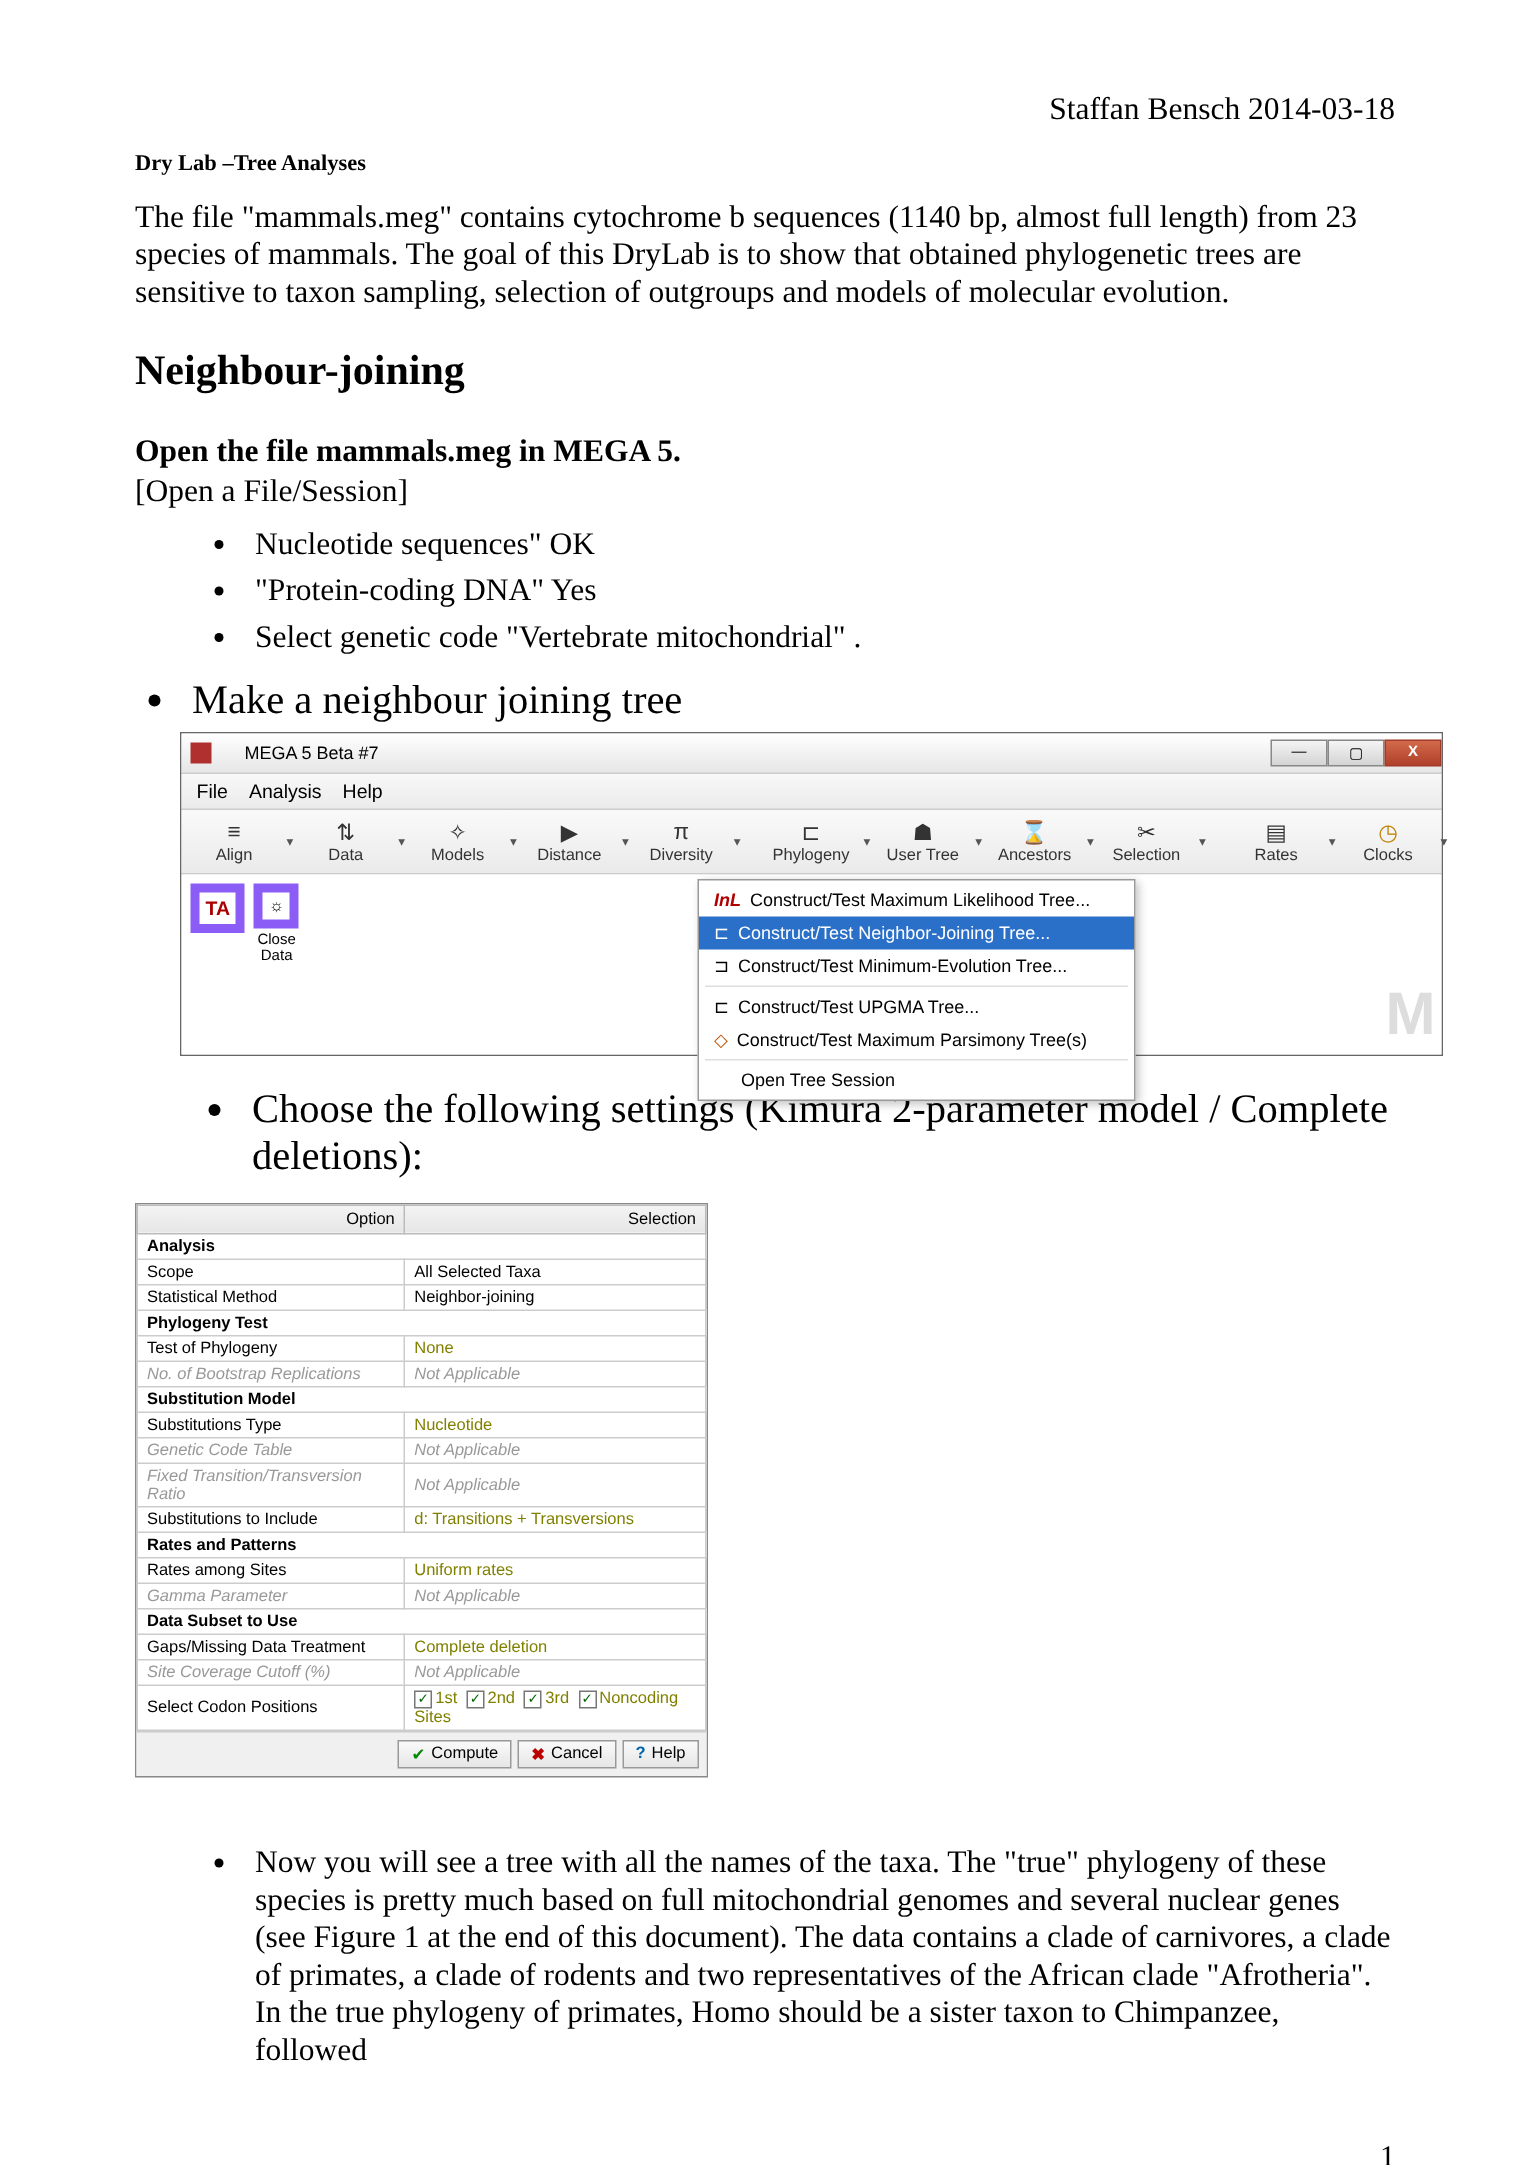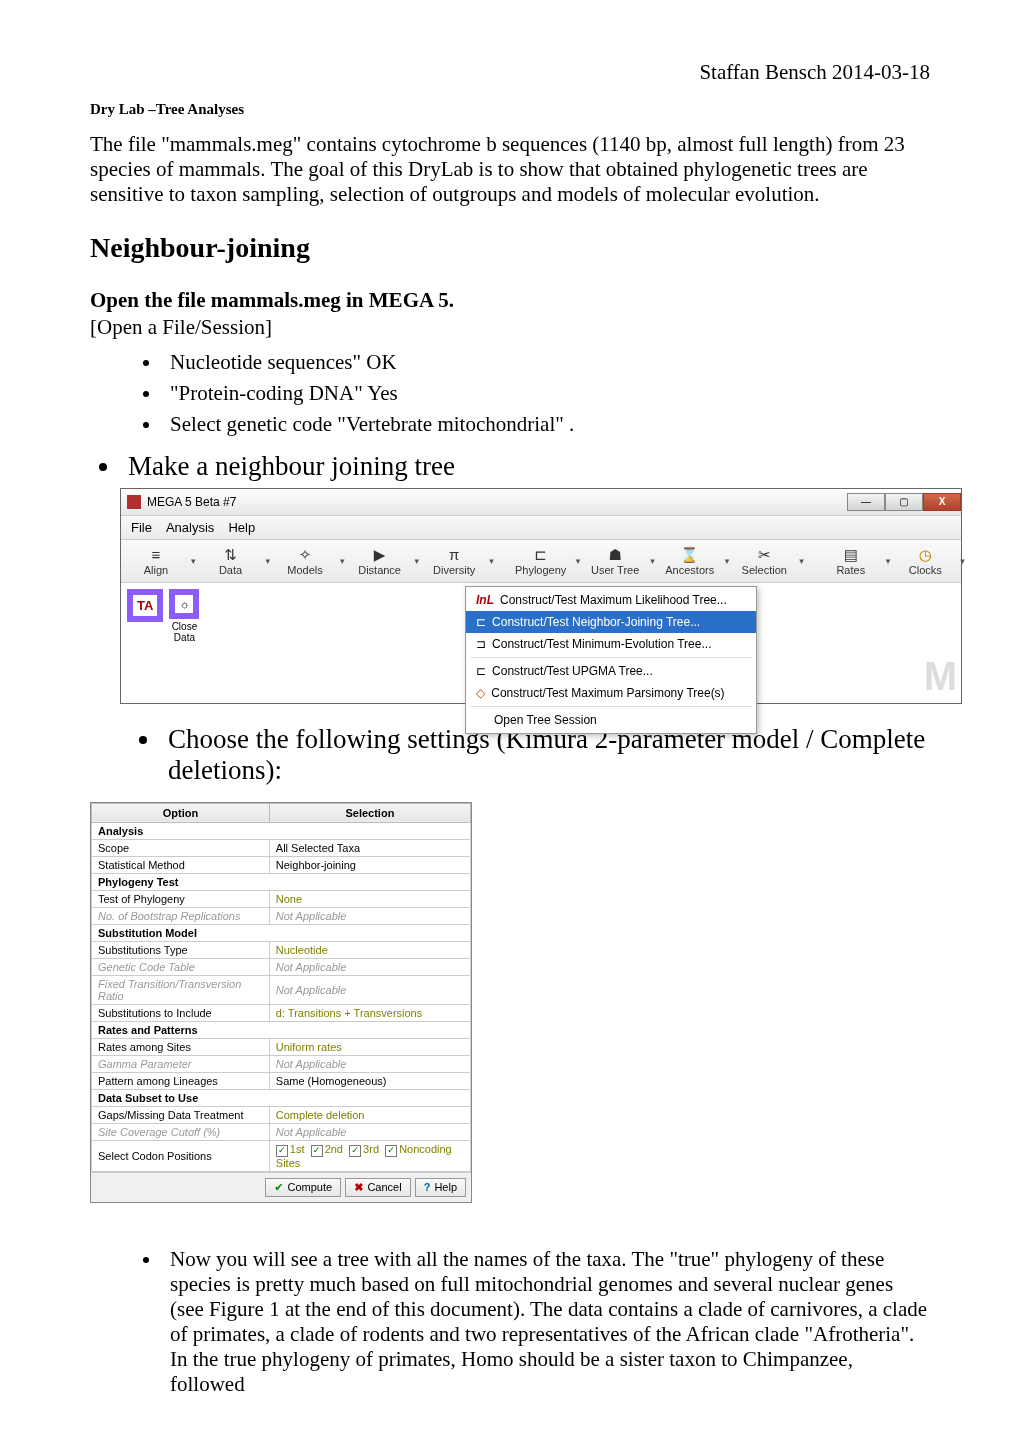--- a/index.html
+++ b/index.html
@@ -84,21 +84,21 @@
   }
   .mega-titlebar {
     display: flex;
     align-items: center;
     justify-content: space-between;
     background: linear-gradient(#fff, #e6e6e6);
     border-bottom: 1px solid #ccc;
     padding: 3px 0 3px 6px;
     height: 20px;
   }
-  .mega-titlebar .title-left { display: flex; align-items: center; gap: 6px; }
+  .mega-titlebar .title-left { display: flex; align-items: center; gap: 22px; }
   .mega-titlebar .title-left .app-icon {
     width: 14px; height: 14px; background: #b03030; display: inline-block;
   }
   .winbtns { display: flex; gap: 0; }
   .winbtn {
     width: 36px; height: 16px; border: 1px solid #888;
     display: flex; align-items: center; justify-content: center;
     font-size: 10px; background: linear-gradient(#f4f4f4, #d4d4d4);
   }
   .winbtn.close { background: linear-gradient(#d26a4a, #b0402a); color: #fff; border-color: #a03a2a; font-weight: bold;}
@@ -162,21 +162,21 @@
   .opts-wrapper {
     width: 380px;
     margin-left: 0;
     border: 1px solid #888; font-family: Tahoma, sans-serif;
     font-size: 11px; background: #fff;
     margin-bottom: 6px;
   }
   .opts-table { width: 100%; border-collapse: collapse; }
   .opts-table th {
     background: linear-gradient(#f4f4f4,#e6e6e6);
-    border: 1px solid #bbb; padding: 3px 6px; font-weight: bold; text-align: center;
+    border: 1px solid #bbb; padding: 3px 6px; font-weight: normal; text-align: right;
   }
   .opts-table td {
     border: 1px solid #ccc; padding: 2px 6px;
   }
   .opts-table tr.group td { font-weight: bold; background: #fff;}
   .opts-table td.yellowval { color: #808000;}
   .opts-table td.grayital { color: #999; font-style: italic; }
   .opts-table td.labelgray { color: #999; font-style: italic;}
   .opts-table td.checks { color: #808000;}
   .opts-buttons {
@@ -395,24 +395,20 @@
             <td colspan="2">Rates and Patterns</td>
           </tr>
           <tr>
             <td>Rates among Sites</td>
             <td class="yellowval">Uniform rates</td>
           </tr>
           <tr>
             <td class="labelgray">Gamma Parameter</td>
             <td class="grayital">Not Applicable</td>
           </tr>
-          <tr>
-            <td>Pattern among Lineages</td>
-            <td>Same (Homogeneous)</td>
-          </tr>
           <tr class="group">
             <td colspan="2">Data Subset to Use</td>
           </tr>
           <tr>
             <td>Gaps/Missing Data Treatment</td>
             <td class="yellowval">Complete deletion</td>
           </tr>
           <tr>
             <td class="labelgray">Site Coverage Cutoff (%)</td>
             <td class="grayital">Not Applicable</td>

